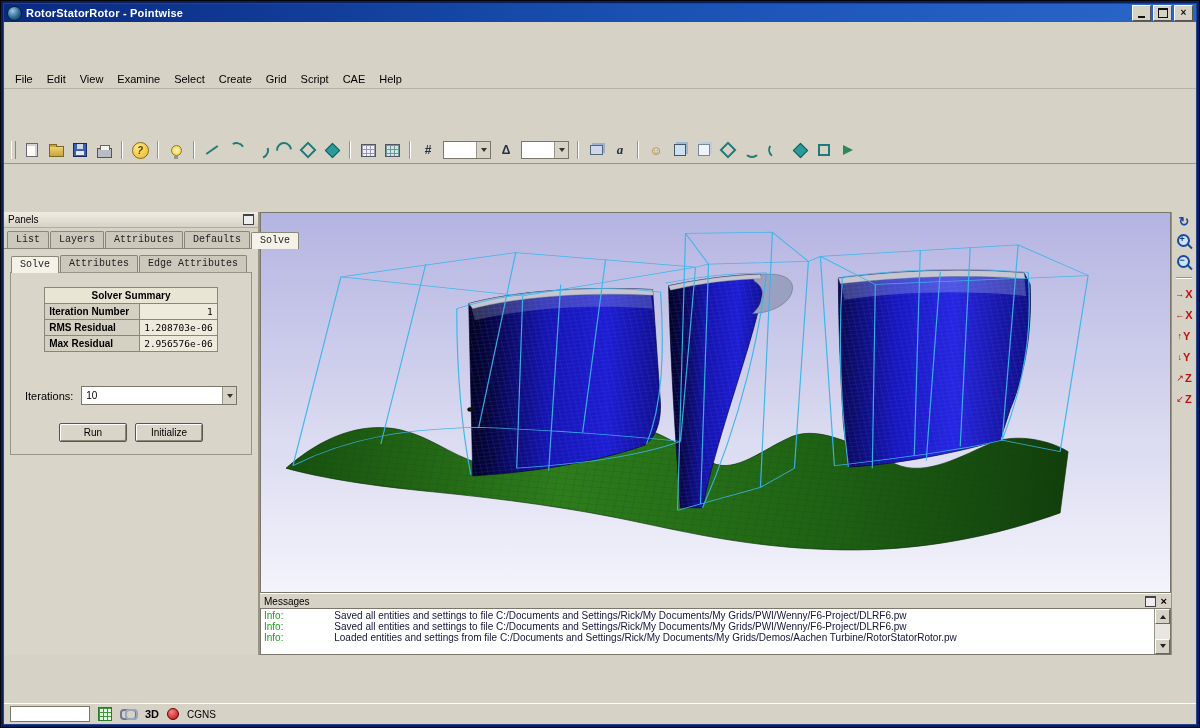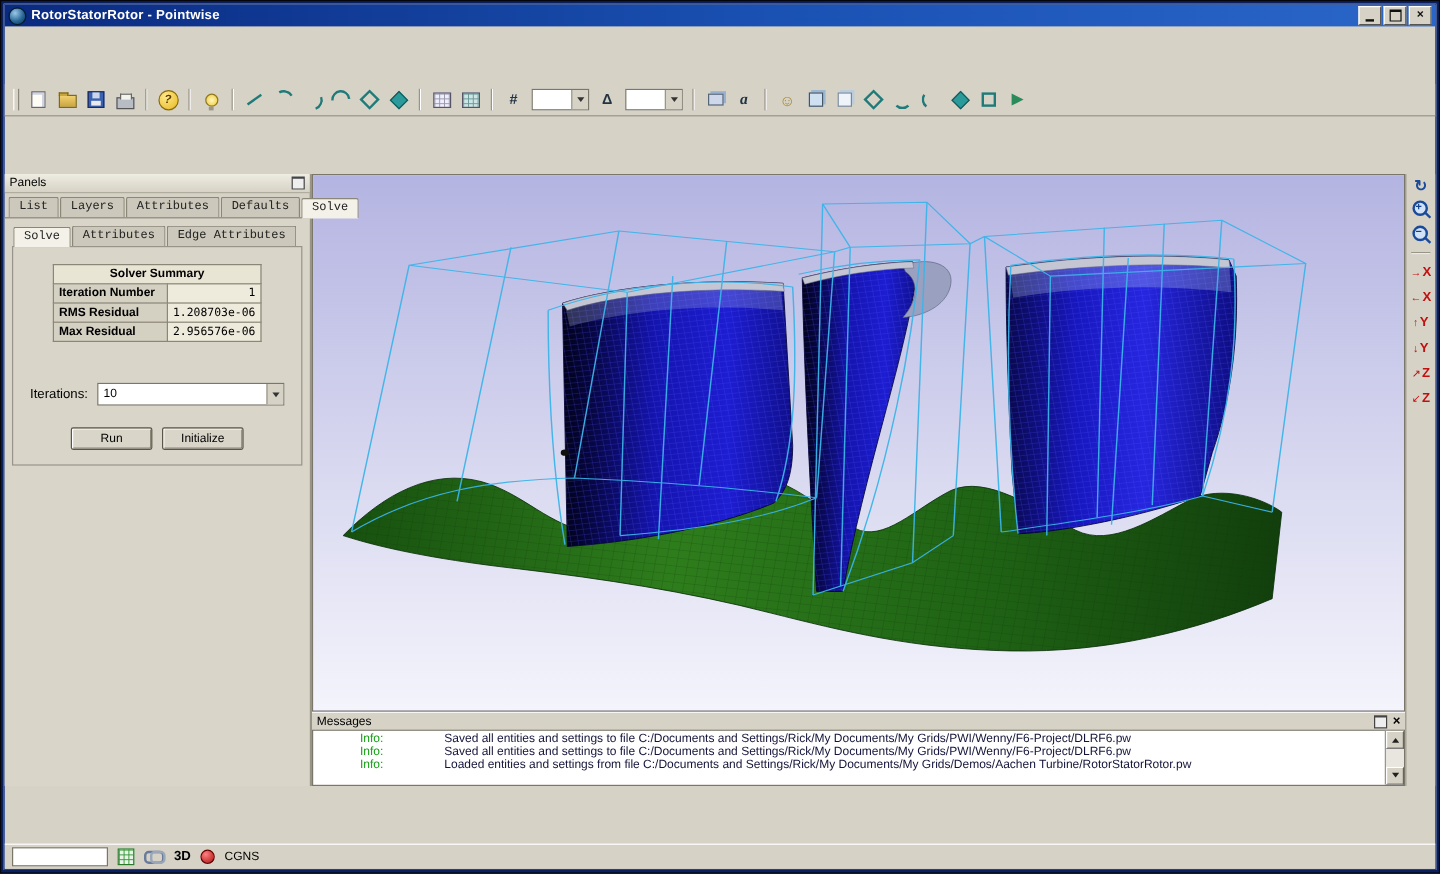--- a/index.html
+++ b/index.html
@@ -103,21 +103,21 @@
   .viewport{flex:1;position:relative;border:1px solid #7a766a;background:#d8d8f0;min-height:0;}
   .viewport svg{display:block;width:100%;height:100%;}
 
   .messages{height:62px;display:flex;flex-direction:column;flex:0 0 auto;}
   .msg-header{height:14px;background:#d6d2c6;border-top:1px solid #fff;display:flex;align-items:center;
     padding:0 4px;font-size:10px;}
   .msg-header .sp{flex:1;}
   .msg-x{font-size:11px;font-weight:bold;margin-left:5px;line-height:10px;}
   .msg-body{flex:1;background:#fff;border:1px solid #7a766a;position:relative;overflow:hidden;
     font-size:10px;line-height:11px;padding:1px 18px 1px 3px;white-space:nowrap;}
-  .msg-line .pfx{color:#18a018;margin-left:36px;}
+  .msg-line .pfx{color:#18a018;}
   .msg-line .txt{color:#14143a;margin-left:48px;}
   .msg-scroll{position:absolute;right:0;top:0;bottom:0;width:15px;background:#e8e6de;border-left:1px solid #9a968a;
     display:flex;flex-direction:column;justify-content:space-between;}
   .sb-btn{height:13px;background:#d6d2c6;border:1px solid;border-color:#fff #666 #666 #fff;
     display:flex;align-items:center;justify-content:center;}
   .tri-up{width:0;height:0;border:3px solid transparent;border-bottom:4px solid #222;margin-bottom:2px;}
   .tri-dn{width:0;height:0;border:3px solid transparent;border-top:4px solid #222;margin-top:2px;}
 
   
   .rightbar{width:24px;background:#d6d2c6;border-left:1px solid #989486;display:flex;flex-direction:column;
@@ -158,20 +158,32 @@
           <i class="wmin-glyph"></i>
         </span>
     <span class="wbtn">
           <i class="wmax-glyph"></i>
         </span>
     <span class="wbtn">
           <span>×</span>
         </span>
   </div>
 
+  <div class="menubar">
+    <span class="menu-item">File</span>
+    <span class="menu-item">Edit</span>
+    <span class="menu-item">View</span>
+    <span class="menu-item">Examine</span>
+    <span class="menu-item">Select</span>
+    <span class="menu-item">Create</span>
+    <span class="menu-item">Grid</span>
+    <span class="menu-item">Script</span>
+    <span class="menu-item">CAE</span>
+    <span class="menu-item">Help</span>
+  </div>
 
   <div class="toolbar">
     <span class="tgrip"></span>
     <span class="tbtn">
           <i class="i-page"></i>
         </span>
     <span class="tbtn">
           <i class="i-folder"></i>
         </span>
     <span class="tbtn">

